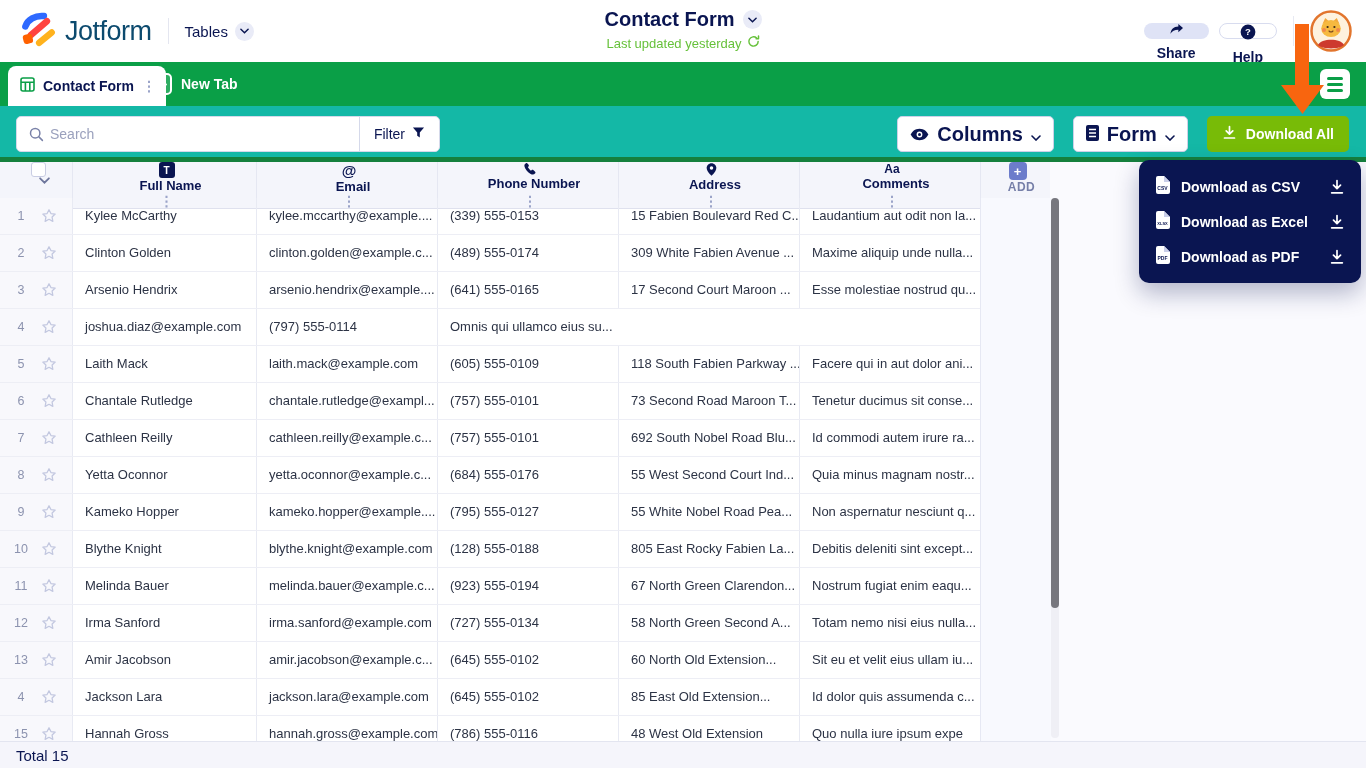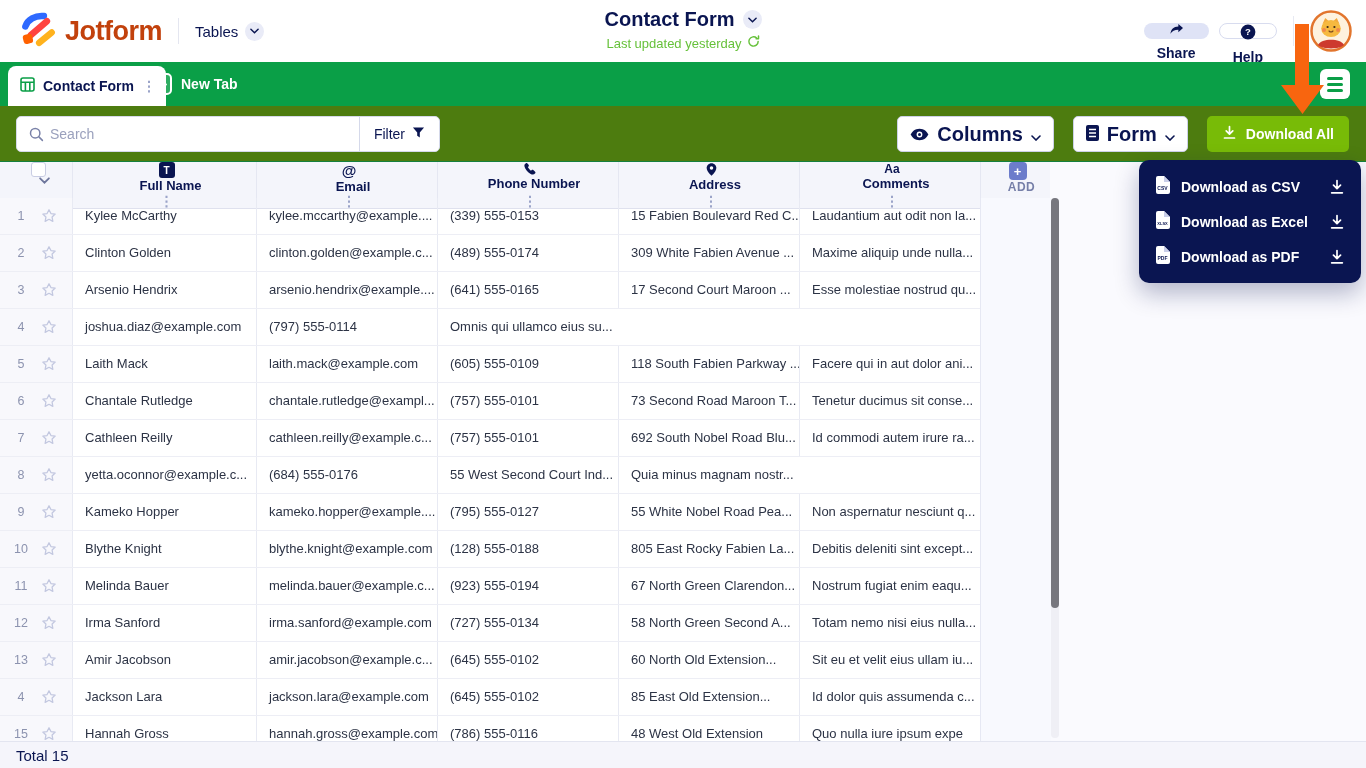--- a/index.html
+++ b/index.html
@@ -3,21 +3,21 @@
 <meta charset="utf-8">
 <style>
   * { box-sizing: border-box; margin: 0; padding: 0; }
   html, body { width: 1366px; height: 768px; overflow: hidden; }
   body { font-family: "Liberation Sans", sans-serif; background: #FAFAFE; position: relative; }
 
   
   .topbar { position: absolute; top: 0; left: 0; right: 0; height: 62px; background: #fff; }
   .topbar-left { position: absolute; left: 18px; top: 0; height: 62px; display: flex; align-items: center; }
   .brand { display: flex; align-items: center; gap: 9px; }
-  .brand-word { font-size: 27px; font-weight: 700; color: #c2410c; letter-spacing: -0.5px; }
+  .brand-word { font-size: 27px; font-weight: 400; color: #0c4a6e; letter-spacing: -0.5px; }
   .v-div { width: 1px; height: 26px; background: #E4E6F0; margin: 0 16px; }
   .product { display: flex; align-items: center; gap: 7px; font-size: 15px; color: #0A1551; }
   .chev-badge { width: 19px; height: 19px; border-radius: 50%; background: #E9EBF7; display: flex; align-items: center; justify-content: center; }
 
   .title-block { position: absolute; left: 50%; top: 8px; transform: translateX(-50%); text-align: center; width: 420px; }
   .title-row { display: flex; align-items: center; justify-content: center; gap: 8px; }
   .page-title { font-size: 20px; font-weight: 700; color: #0A1551; }
   .subtitle-row { display: flex; align-items: center; justify-content: center; gap: 5px; margin-top: 3px; }
   .subtitle { font-size: 13px; color: #66C13A; }
 
@@ -34,21 +34,21 @@
   .tab-label { font-size: 14px; font-weight: 700; color: #0A1551; }
   .kebab { color: #9BA4C9; font-size: 14px; font-weight: 700; cursor: pointer; line-height: 1; }
   .kebab::before { content: "\22EE"; }
   .new-tab { position: absolute; left: 150px; top: 0; height: 44px; display: flex; align-items: center; gap: 9px; cursor: pointer; }
   .plus-badge { width: 22px; height: 22px; border-radius: 5px; border: 2px solid #fff; background: rgba(255,255,255,0.15); display: flex; align-items: center; justify-content: center; }
   .new-tab-label { color: #fff; font-size: 14px; font-weight: 700; }
   .hamburger { position: absolute; right: 16px; top: 7px; width: 30px; height: 30px; background: #fff; border-radius: 6px; display: flex; flex-direction: column; justify-content: center; gap: 3px; align-items: center; cursor: pointer; }
   .hamburger i { display: block; width: 16px; height: 3px; border-radius: 2px; background: #0A9F47; }
 
   
-  .toolbar { position: absolute; top: 106px; left: 0; right: 0; height: 56px; background: #4d7c0f; border-bottom: 1px solid #15803d; }
+  .toolbar { position: absolute; top: 106px; left: 0; right: 0; height: 56px; background: #14b8a6; border-bottom: 5px solid #15803d; }
   .search-group { position: absolute; left: 16px; top: 10px; width: 424px; height: 36px; border: 1px solid #D5D9EA; border-radius: 5px; background: #fff; display: flex; align-items: center; }
   .search-icon-wrap { padding: 0 6px 0 12px; display: flex; }
   .search-input { flex: 1; border: none; outline: none; font-size: 14px; color: #2C3345; font-family: inherit; background: transparent; }
   .search-input::placeholder { color: #9BA1BD; }
   .filter-btn { height: 100%; border-left: 1px solid #D5D9EA; display: flex; align-items: center; gap: 7px; padding: 0 14px; cursor: pointer; font-size: 14px; color: #0A1551; }
   .toolbar-right { position: absolute; right: 17px; top: 10px; display: flex; gap: 19px; }
   .tb-btn { height: 36px; border: 1px solid #CCD1E8; border-radius: 5px; background: #fff; display: flex; align-items: center; gap: 8px; padding: 0 12px; font-size: 20px; font-weight: 600; color: #0A1551; cursor: pointer; }
   .dl-btn { height: 36px; border-radius: 5px; background: #78BB07; border: none; display: flex; align-items: center; gap: 9px; padding: 0 15px; font-size: 14px; font-weight: 700; color: #fff; cursor: pointer; }
 
   
@@ -419,20 +419,21 @@
   </div>
       <div class="trow">
     <div class="cell sel">
       <span class="rownum">8</span>
       <span class="star">
         <svg width="16" height="16" viewBox="0 0 15 15">
               <path d="M7.5 1.6l1.8 3.6 4 .5-2.9 2.8.7 4-3.6-1.9-3.6 1.9.7-4L1.7 5.7l4-.5z" fill="none" stroke="#C3C8E0" stroke-width="1.2" stroke-linejoin="round"></path>
             </svg>
       </span>
     </div>
+    <div class="cell">Yetta Oconnor</div>
     <div class="cell">yetta.oconnor@example.c...</div>
     <div class="cell">(684) 555-0176</div>
     <div class="cell">55 West Second Court Ind...</div>
     <div class="cell">Quia minus magnam nostr...</div>
   </div>
       <div class="trow">
     <div class="cell sel">
       <span class="rownum">9</span>
       <span class="star">
         <svg width="16" height="16" viewBox="0 0 15 15">

